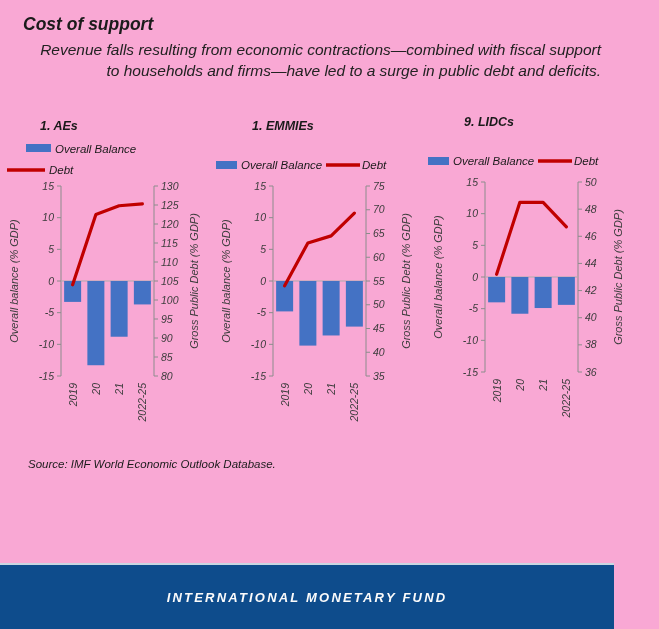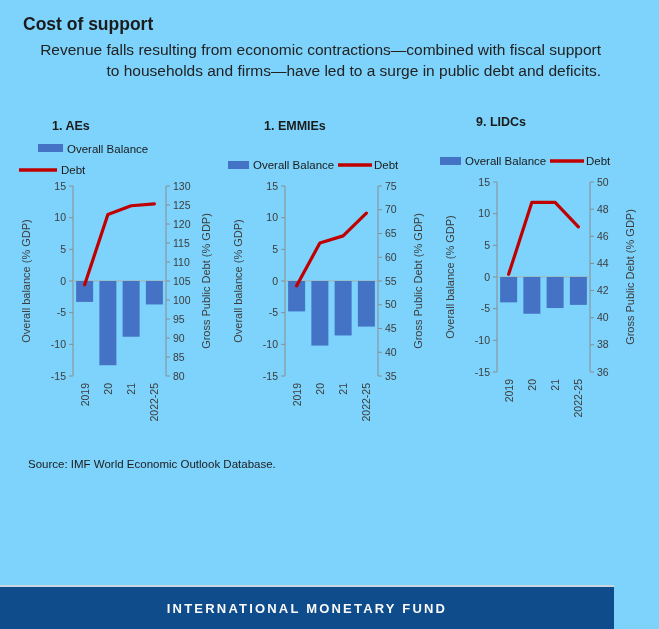--- a/index.html
+++ b/index.html
@@ -1,38 +1,38 @@
 <!DOCTYPE html>
 <html><head>
 <meta charset="utf-8">
 <style>
   * { box-sizing: border-box; }
   body { margin: 0; background: #fff; font-family: "Liberation Sans", sans-serif; }
-  .page { position: relative; width: 659px; height: 629px; background: #7dd3fc; overflow: hidden; }
+  .page { position: relative; width: 659px; height: 629px; background: #f9a8d4; overflow: hidden; font-style: italic; }
 
   .hdr { padding: 13px 0 0 23px; color: #1b1b1b; }
   .hdr h1 { margin: 0; font-size: 17.5px; line-height: 22px; font-weight: bold; }
   .hdr p { margin: 4px 0 0 0; width: 578px; font-size: 15.5px; line-height: 21px; color: #222; text-align: right; }
 
-  .charts-row { display: flex; margin-top: 38px; padding-left: 16px; }
+  .charts-row { display: flex; margin-top: 38px; padding-left: 4px; }
   .panel { width: 212px; }
   .panel-title { margin: 0 0 2px 36px; font-size: 12.5px; font-weight: bold; color: #1a1a1a; height: 17px; }
   .panel:nth-child(3) .panel-title { margin-top: -4px; }
   .panel-chart { width: 206px; height: 298px; }
 
   .ax { stroke: #8c8c8c; stroke-width: 1; }
   .zero { stroke: #adadad; stroke-width: 1; }
   .tk { font-family: "Liberation Sans", sans-serif; font-size: 10.5px; fill: #3c3c3c; }
   .al { font-family: "Liberation Sans", sans-serif; font-size: 11px; fill: #3c3c3c; }
   .lg { font-family: "Liberation Sans", sans-serif; font-size: 11.5px; fill: #1a1a1a; }
 
   .notes { margin: 18px 0 0 23px; width: 602px; font-size: 11.5px; line-height: 21px; color: #1c1c1c; }
   .notes p { margin: 5px; }
 
-  .imf-bar { position: absolute; left: 0; bottom: 0; width: 614px; height: 44px;
+  .imf-bar { position: absolute; left: 0; bottom: 0; width: 614px; height: 66px;
              border-top: 2px solid #c9d6e2; display: flex; align-items: center; justify-content: center; }
   .imf-bar span { color: #fbfbfb; font-size: 13px; font-weight: bold; letter-spacing: 2.2px; }
 </style>
 </head>
 <body>
 
 <div class="page">
 
   <div class="hdr">
     <h1>Cost of support</h1>

